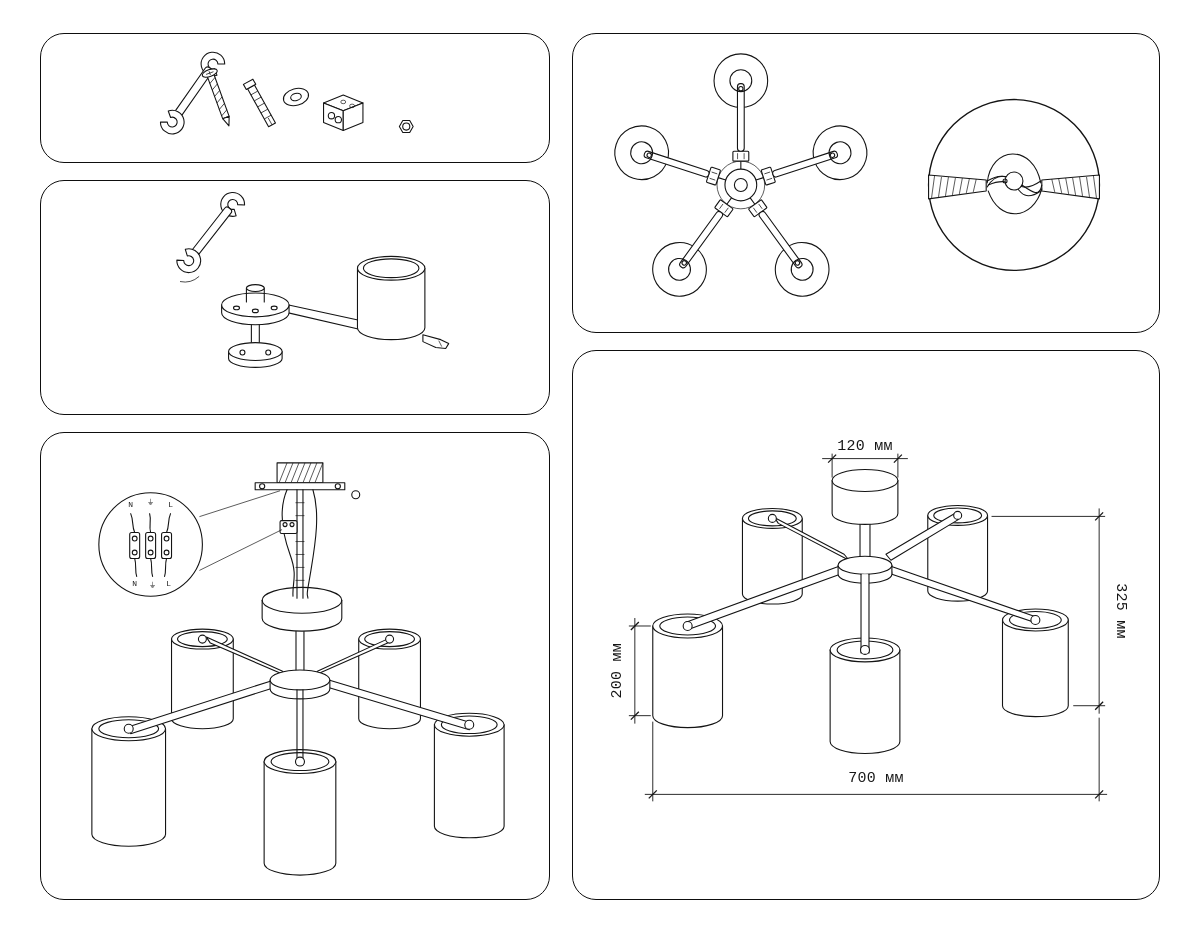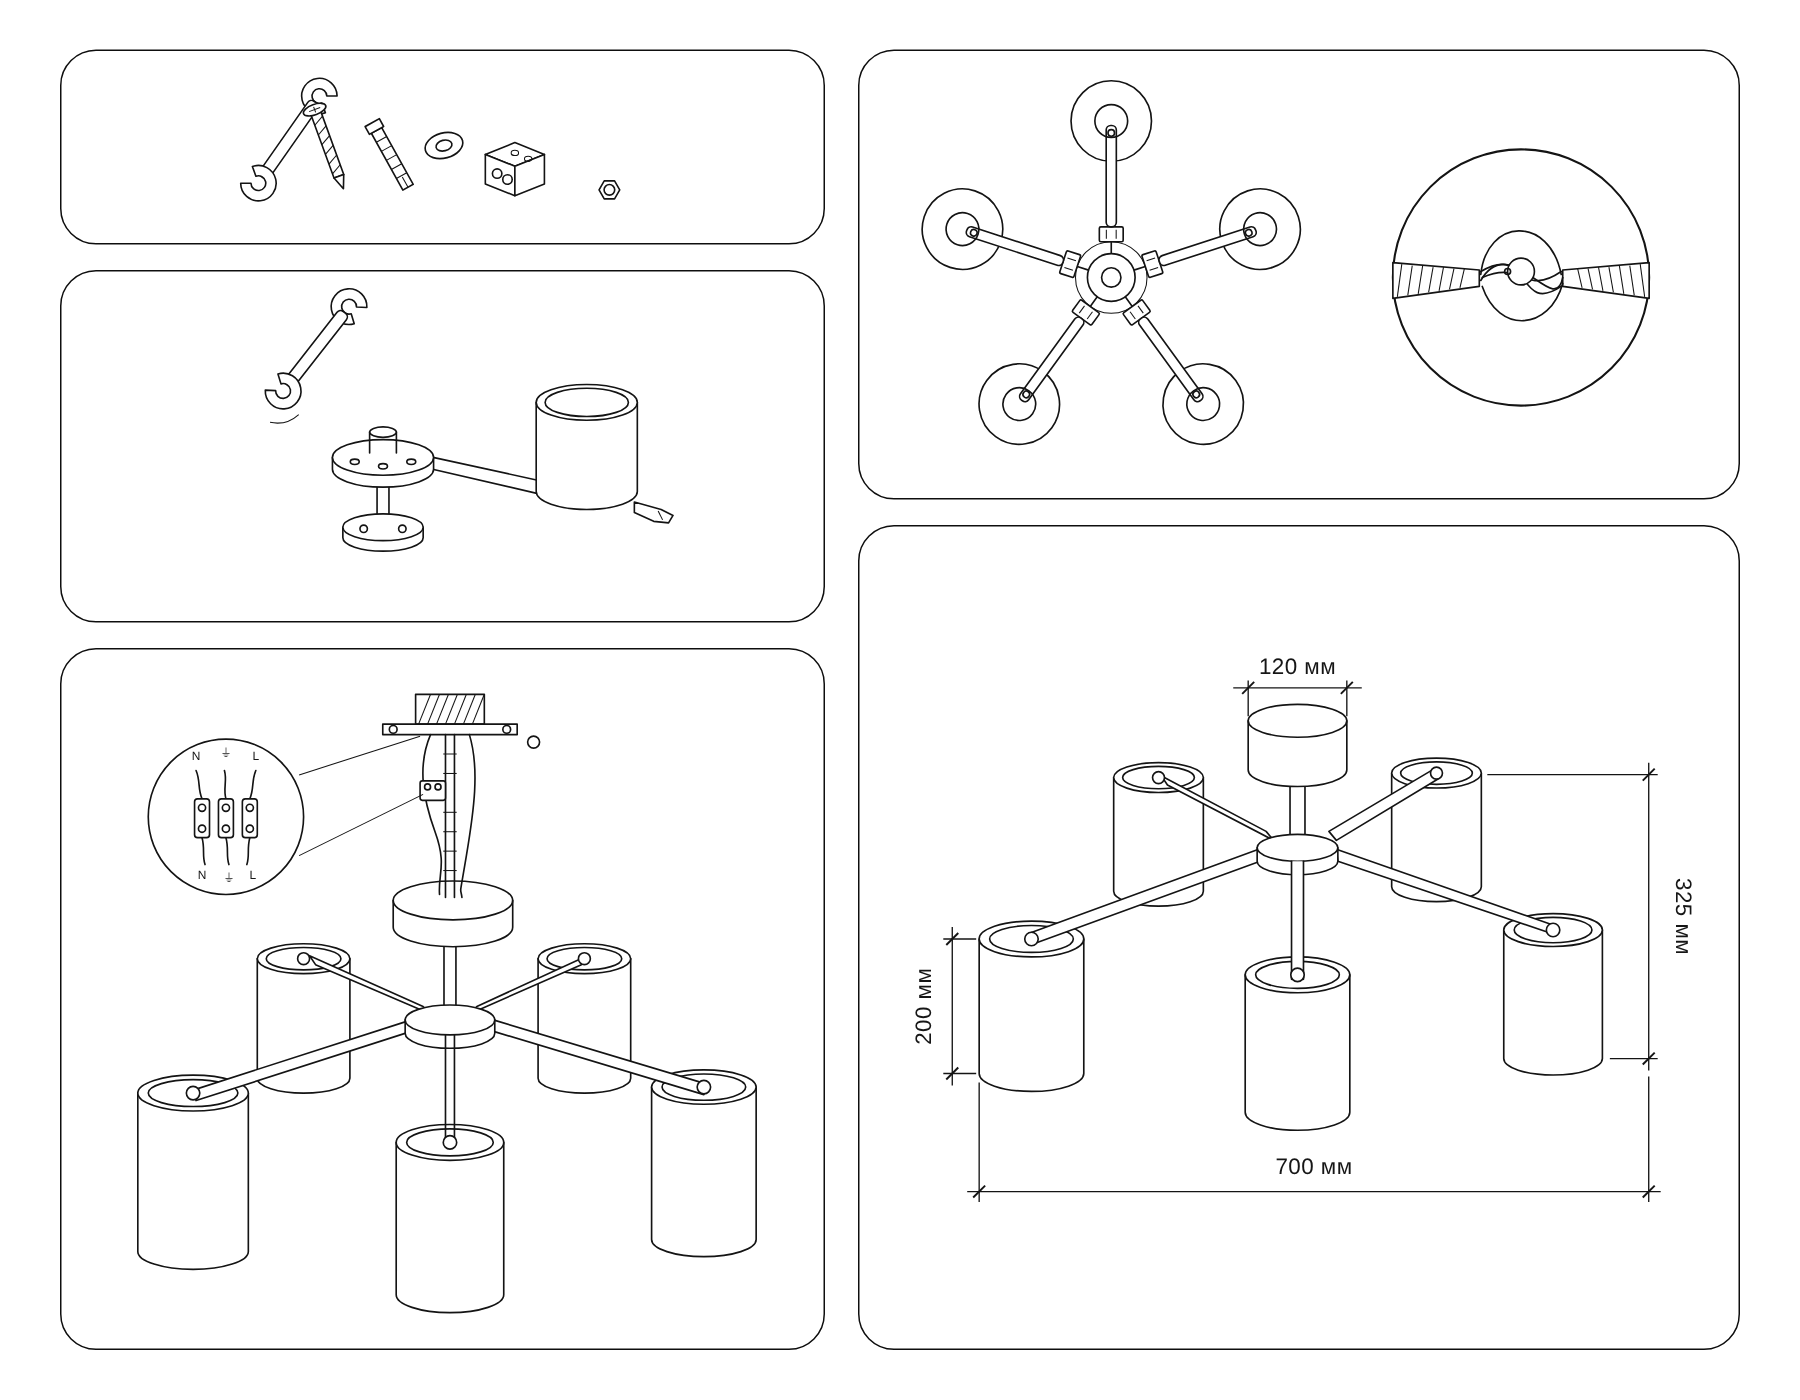--- a/index.html
+++ b/index.html
@@ -1,19 +1,19 @@
 <!DOCTYPE html>
 <html><head>
 <meta charset="utf-8">
 <style>
   html,body{margin:0;padding:0;background:#fff;}
   .sheet{position:relative;width:1200px;height:933px;background:#ffffff;
          font-family:"Liberation Sans",sans-serif;overflow:hidden;}
   .panel{position:absolute;border:1.7px solid #0e0e0e;border-radius:24px;
-         box-sizing:border-box;background:#fff;}
+         box-sizing:border-box;background:#fff;font-family:Liberation Mono, monospace;}
   .panel svg{display:block;width:100%;height:100%;}
   .st{stroke:#141414;stroke-width:1.1;stroke-linecap:round;stroke-linejoin:round;fill:none}
   .sf{stroke:#141414;stroke-width:1.1;stroke-linecap:round;stroke-linejoin:round;fill:#fff}
   .thin{stroke:#141414;stroke-width:0.7;fill:none}
   .dim{stroke:#141414;stroke-width:0.9;fill:none}
   .tick{stroke:#141414;stroke-width:1.3;fill:none}
   .dimtext{fill:#161616;font-size:15px;letter-spacing:.3px}
   .small{fill:#161616;font-size:8px}
 </style>
 </head>

